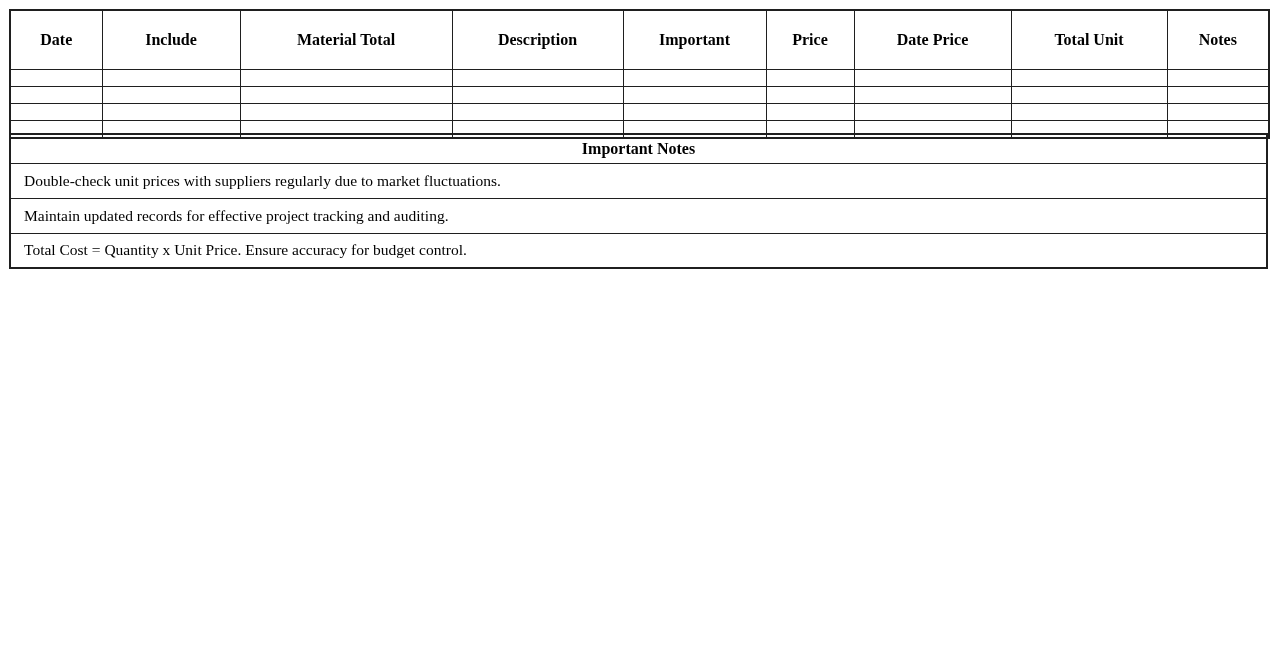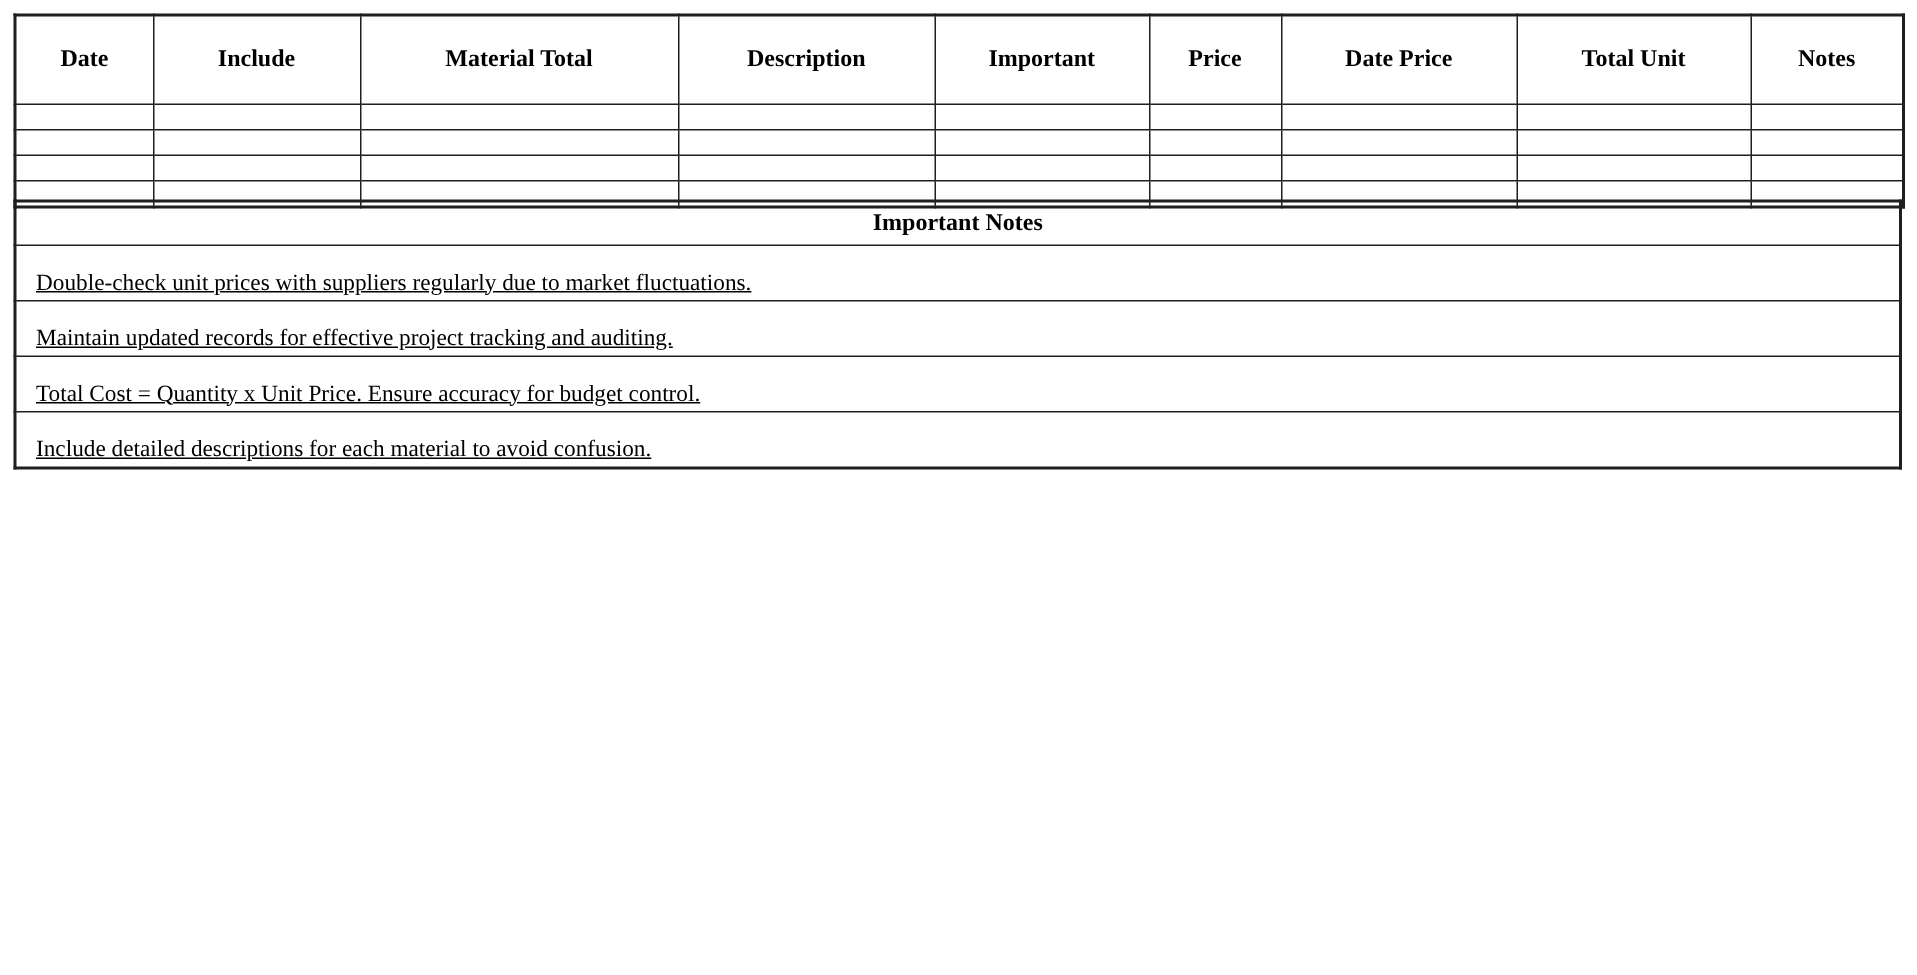--- a/index.html
+++ b/index.html
@@ -60,22 +60,21 @@
     font-weight: bold;
     text-align: center;
     vertical-align: middle;
     padding: 2px 4px;
   }
   .notes-table td {
     height: 35px;
     font-size: 15.5px;
     text-align: left;
     vertical-align: middle;
-    padding: 16px 6px 2px 13px;
-    text-decoration: underline;
+    padding: 2px 6px 2px 13px;
   }
 </style>
 </head>
 <body>
 
 <div class="page">
 
   <table class="materials-table">
     <colgroup>
       <col style="width:92px">
@@ -158,19 +157,16 @@
     <tbody>
       <tr>
         <td>Double-check unit prices with suppliers regularly due to market fluctuations.</td>
       </tr>
       <tr>
         <td>Maintain updated records for effective project tracking and auditing.</td>
       </tr>
       <tr>
         <td>Total Cost = Quantity x Unit Price. Ensure accuracy for budget control.</td>
       </tr>
-      <tr>
-        <td>Include detailed descriptions for each material to avoid confusion.</td>
-      </tr>
     </tbody>
   </table>
 
 </div>
 
 </body></html>

